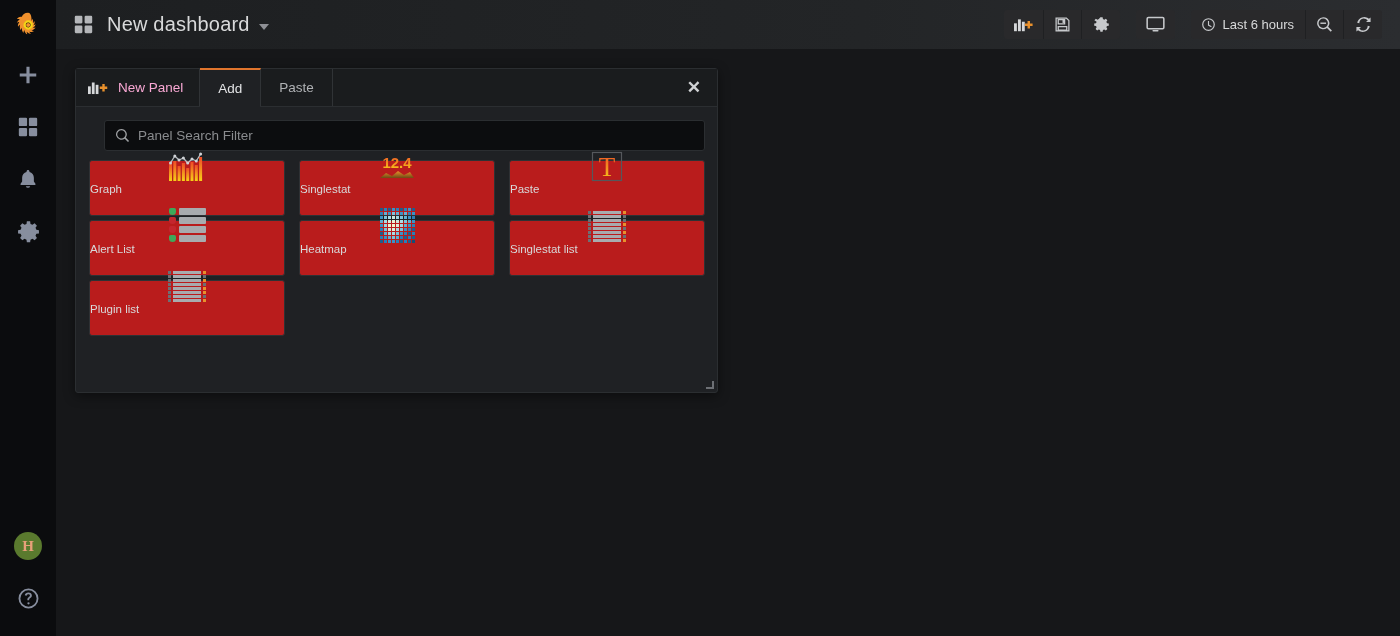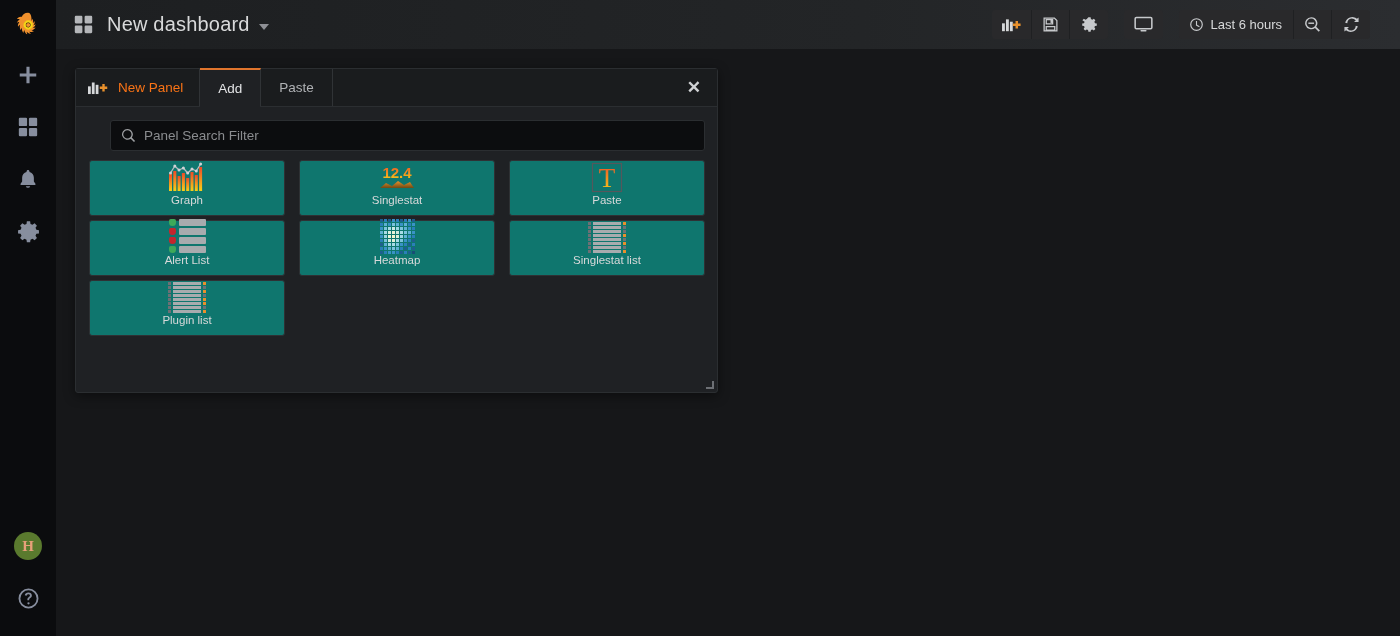--- a/index.html
+++ b/index.html
@@ -52,21 +52,21 @@
   #dash-title {
     font-size: 20px; color: #d8d9da; font-weight: 400; letter-spacing: .2px;
   }
   .caret-down {
     width: 0; height: 0; margin-left: 9px; margin-top: 4px;
     border-left: 5px solid transparent; border-right: 5px solid transparent;
     border-top: 6px solid #8e9095;
   }
   #nav-right {
     margin-left: auto; display: flex; align-items: center;
-    padding-right: 30px; gap: 0;
+    padding-right: 18px; gap: 0;
   }
   .nav-group {
     display: flex; align-items: center;
     background: #29292b; border-radius: 3px;
     margin-left: 16px; overflow: hidden;
   }
   .nav-btn {
     height: 29px; min-width: 38px;
     display: flex; align-items: center; justify-content: center;
     cursor: pointer; padding: 0 10px;
@@ -91,21 +91,21 @@
     height: 38px; background: #1a1c1e;
     border-bottom: 1px solid #2b2e31;
     position: relative;
   }
   .tab-brand {
     display: flex; align-items: center; gap: 10px;
     padding: 0 16px 0 12px;
     border-right: 1px solid #303336;
     background: #1a1c1e;
   }
-  .tab-brand .lbl { font-size: 13.5px; color: #f97316; text-align: center; }
+  .tab-brand .lbl { font-size: 13.5px; color: #f9a8d4; text-align: center; }
   .tab {
     display: flex; align-items: center; padding: 0 18px;
     font-size: 13.5px; color: #b0b2b5; cursor: pointer;
     border-right: 1px solid #303336;
     background: #1a1c1e;
     position: relative;
   }
   .tab.active {
     background: #1f2124; color: #e3e4e6;
     border-top: 2px solid #e0752d;
@@ -114,21 +114,21 @@
   .tab.active::after {
     content:""; position:absolute; left:0; right:0; bottom:-1px;
     height:1px; background:#1f2124;
   }
   .tab-close {
     margin-left: auto; display: flex; align-items: center;
     padding: 0 16px; cursor: pointer;
     color: #d0d2d4; font-size: 17px; font-weight: bold;
   }
 
-  #search-wrap { padding: 13px 12px 0 28px; margin-left: 6px; }
+  #search-wrap { padding: 13px 12px 0 28px; }
   #search-box {
     position: relative; height: 31px;
     background: #0c0d0f; border: 1px solid #2b2e31; border-radius: 3px;
     display: flex; align-items: center;
   }
   #search-box svg { position: absolute; left: 10px; fill: #9fa1a4; }
   #search-input {
     width: 100%; height: 100%;
     background: transparent; border: none; outline: none;
     padding-left: 33px;
@@ -138,27 +138,27 @@
   #search-input::placeholder { color: #8a8c8f; }
 
   #card-grid {
     display: grid;
     grid-template-columns: repeat(3, 196px);
     gap: 4px 14px;
     padding: 9px 12px 0 13px;
   }
   .pcard {
     height: 56px;
-    background: #0f766e;
+    background: #b91c1c;
     border: 1px solid #2e3134;
     border-radius: 3px;
     display: flex; flex-direction: column;
-    align-items: center; justify-content: flex-end;
+    justify-content: flex-end;
     cursor: pointer;
-    padding-bottom: 9px;
+    padding-bottom: 20px;
     position: relative;
   }
   .pcard .ico {
     height: 34px; display: flex; align-items: center; justify-content: center;
     margin-bottom: 1px;
   }
   .pcard .nm { font-size: 11.5px; color: #d8d9da; line-height: 12px; }
 
   #resize-handle {
     position: absolute; right: 2px; bottom: 2px;

